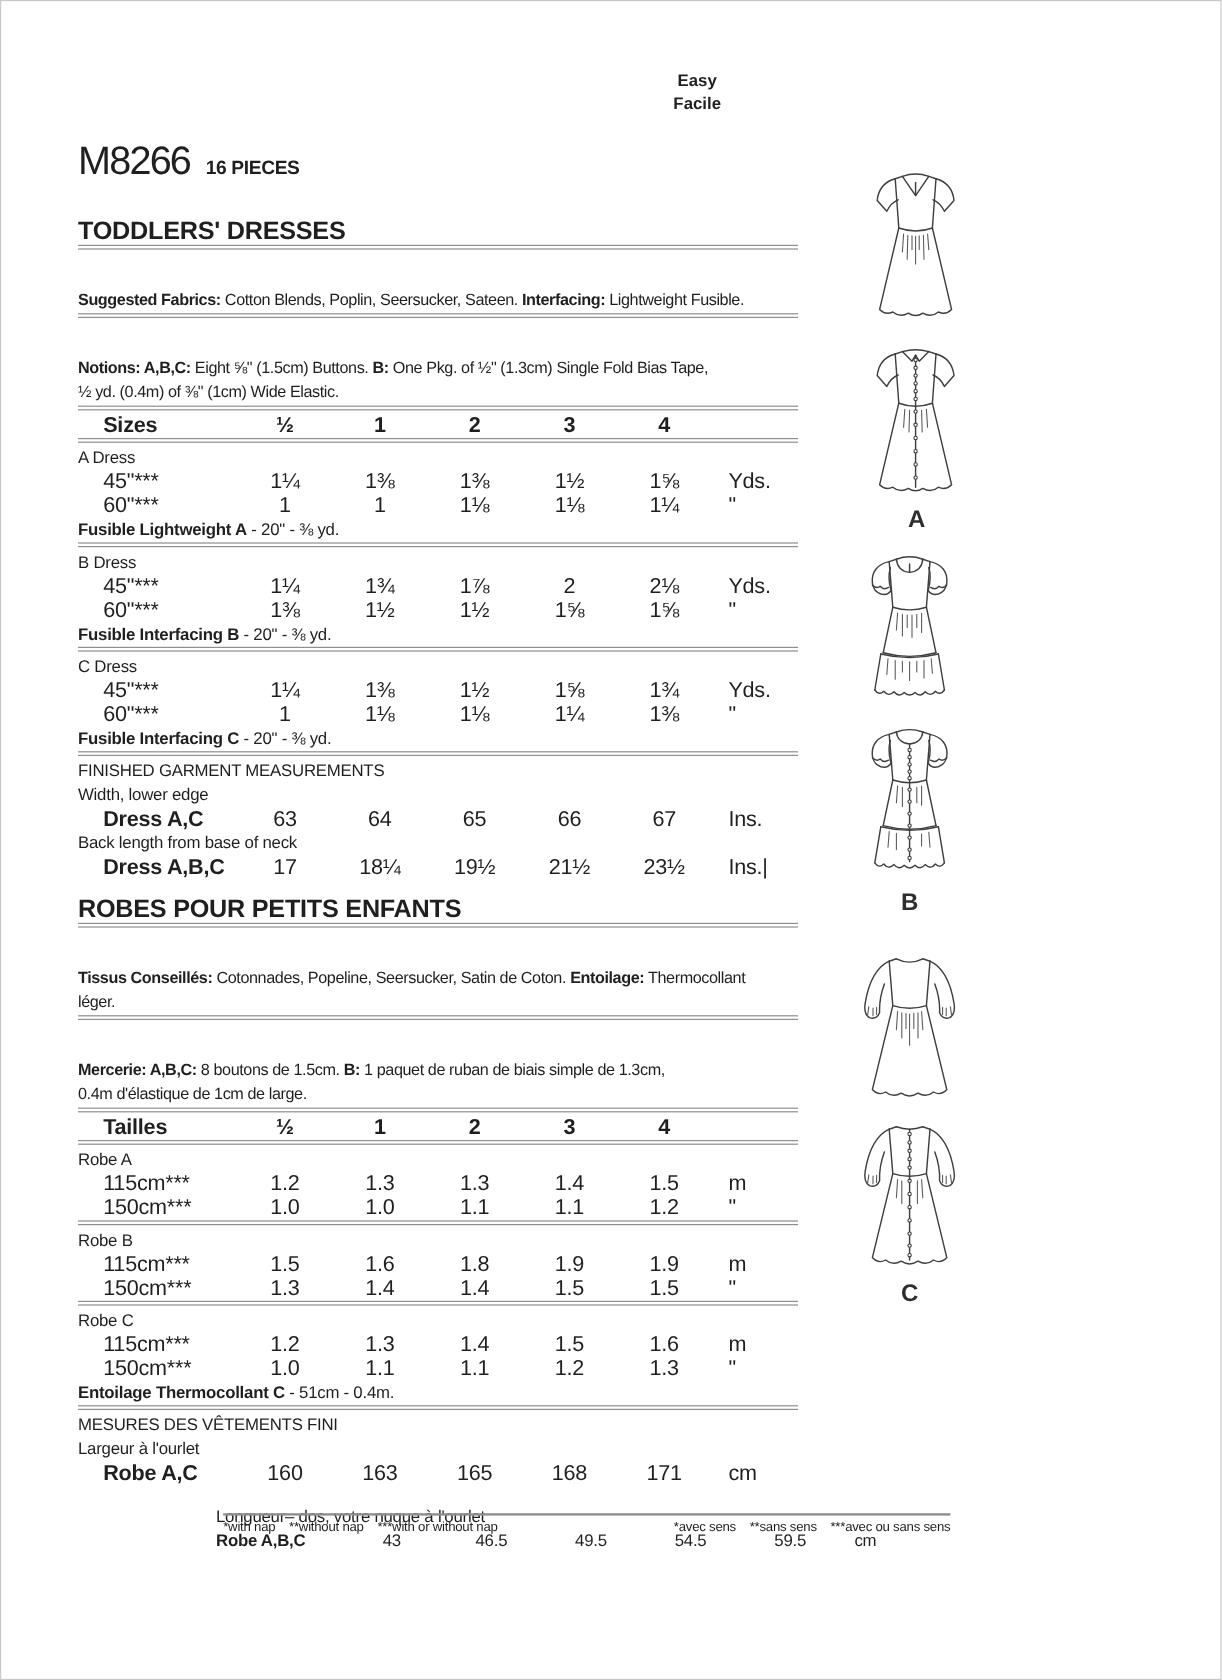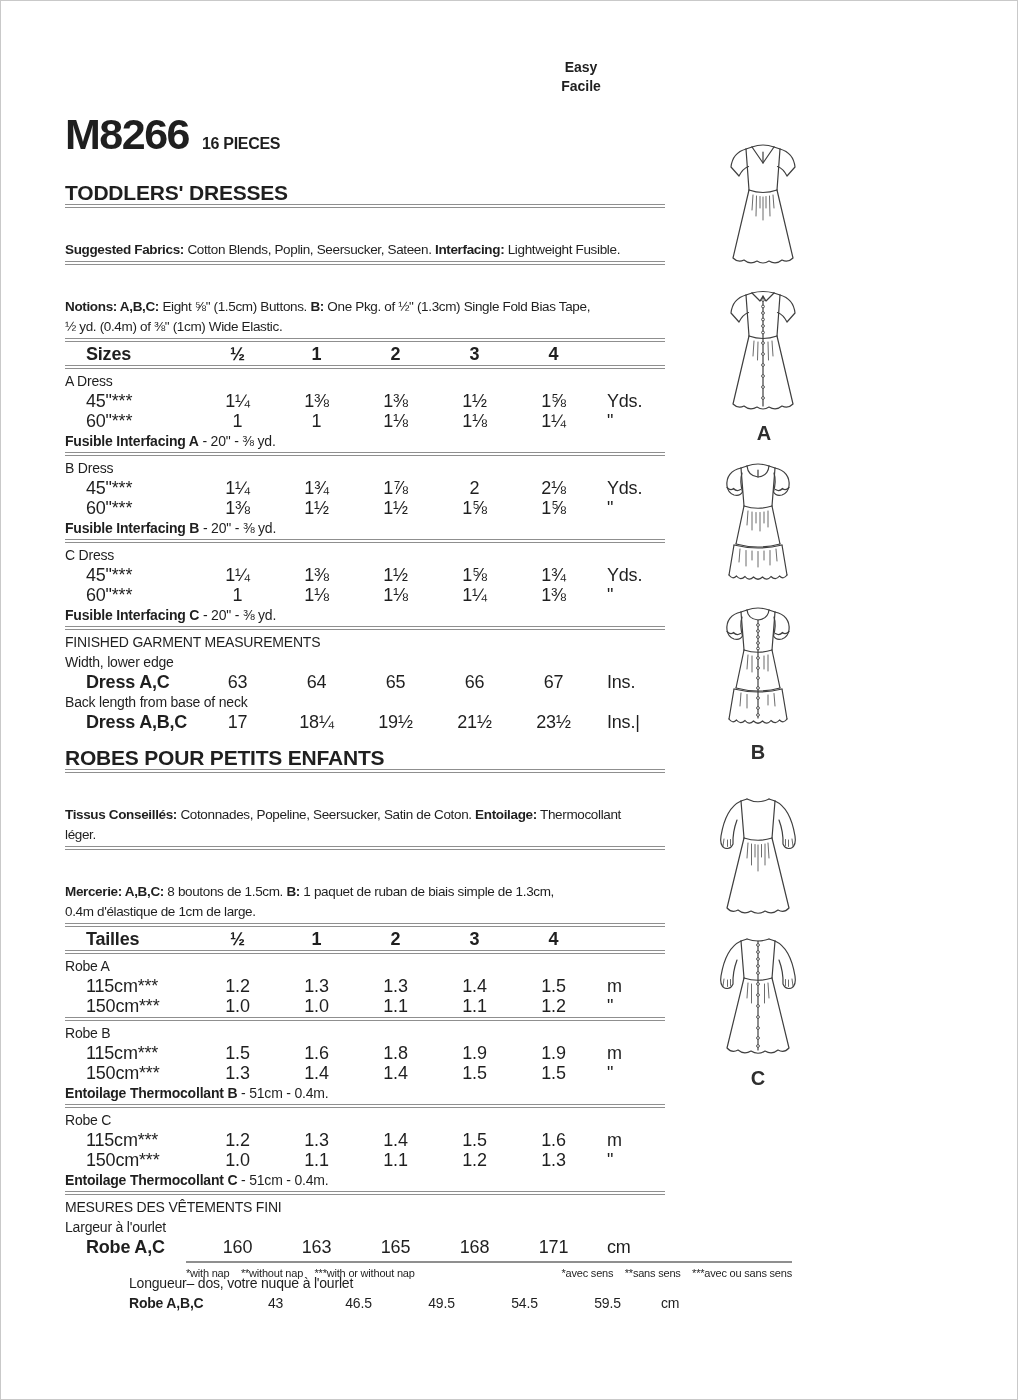--- a/index.html
+++ b/index.html
@@ -5,35 +5,35 @@
   html,body { margin:0; padding:0; }
   body {
     width:1018px; height:1400px; position:relative; background:#ffffff;
     font-family:"Liberation Sans", sans-serif; color:#1f1f1f;
     border:1px solid #c9c9c9; box-sizing:border-box; overflow:hidden;
   }
   .b { font-weight:bold; }
   
   .leftcol { position:absolute; left:64px; top:110px; width:600px; }
   .hdr-row { display:flex; align-items:baseline; height:52px; }
-  .patnum { font-size:43px; font-weight:bold; letter-spacing:-1.5px; line-height:46px; }
+  .patnum { font-size:33px; font-weight:normal; letter-spacing:-1.5px; line-height:46px; }
   .pieces { font-size:16px; font-weight:bold; margin-left:13px; letter-spacing:-0.3px; }
   .difficulty { position:absolute; left:505px; top:14px; width:150px; text-align:center;
     font-size:14px; font-weight:bold; line-height:19px;margin-top:43px; }
   .doc-title { font-size:21px; font-weight:bold; letter-spacing:-0.2px; line-height:20px; margin-top:20px; }
   .para { font-size:13.5px; letter-spacing:-0.35px; line-height:20px; white-space:nowrap;margin-top:32px; }
   .para2 { font-size:13.5px; letter-spacing:-0.35px; line-height:20px; }
   .rule { height:2px; border-top:1px solid #8f8f8f; border-bottom:1px solid #8f8f8f; margin:1px 0 2px 0; }
   .trow { display:grid; grid-template-columns:112px repeat(5,79px) 78px;
     font-size:18px; line-height:20px; letter-spacing:-0.2px;margin-left:21px; }
   .trow .val { text-align:center; }
   .trow .unit { padding-left:14px; }
   .subhead { font-size:14px; font-weight:normal; line-height:20px; letter-spacing:-0.2px; }
   .irow { font-size:14px; line-height:20px; letter-spacing:-0.2px; }
-  .lenblock { margin-left:64px; margin-top:16px; }
+  .lenblock { margin-left:115px; margin-top:16px; }
   .lrow { display:grid; grid-template-columns:105px repeat(5,83px) 55px;
     font-size:14px; line-height:20px; letter-spacing:-0.2px; }
   .lrow .val { text-align:center; }
   .lrow .unit { padding-left:12px; }
   
   .footer { position:absolute; left:185px; top:1260px; width:606px;
     border-top:2px solid #8f8f8f; padding-top:4px;
     display:flex; justify-content:space-between;
     font-size:11px; letter-spacing:-0.2px;gap:16px; }
   .footer span { white-space:pre; }
@@ -93,21 +93,21 @@
   </div>
   <div class="trow">
     <span>60"***</span>
     <span class="val">1</span>
     <span class="val">1</span>
     <span class="val">1⅛</span>
     <span class="val">1⅛</span>
     <span class="val">1¼</span>
     <span class="unit">"</span>
   </div>
-  <div class="irow"><span class="b">Fusible Interfacing A</span><span> - 20" - ⅜ yd.</span></div>
+  <div class="irow"><span class="b">Fusible Lightweight A</span><span> - 20" - ⅜ yd.</span></div>
   <div class="rule"></div>
 
   <div class="subhead">B Dress</div>
   <div class="trow">
     <span>45"***</span>
     <span class="val">1¼</span>
     <span class="val">1¾</span>
     <span class="val">1⅞</span>
     <span class="val">2</span>
     <span class="val">2⅛</span>
@@ -224,21 +224,20 @@
   </div>
   <div class="trow">
     <span>150cm***</span>
     <span class="val">1.3</span>
     <span class="val">1.4</span>
     <span class="val">1.4</span>
     <span class="val">1.5</span>
     <span class="val">1.5</span>
     <span class="unit">"</span>
   </div>
-  <div class="irow"><span class="b">Entoilage Thermocollant B</span><span> - 51cm - 0.4m.</span></div>
   <div class="rule"></div>
 
   <div class="subhead">Robe C</div>
   <div class="trow">
     <span>115cm***</span>
     <span class="val">1.2</span>
     <span class="val">1.3</span>
     <span class="val">1.4</span>
     <span class="val">1.5</span>
     <span class="val">1.6</span>

